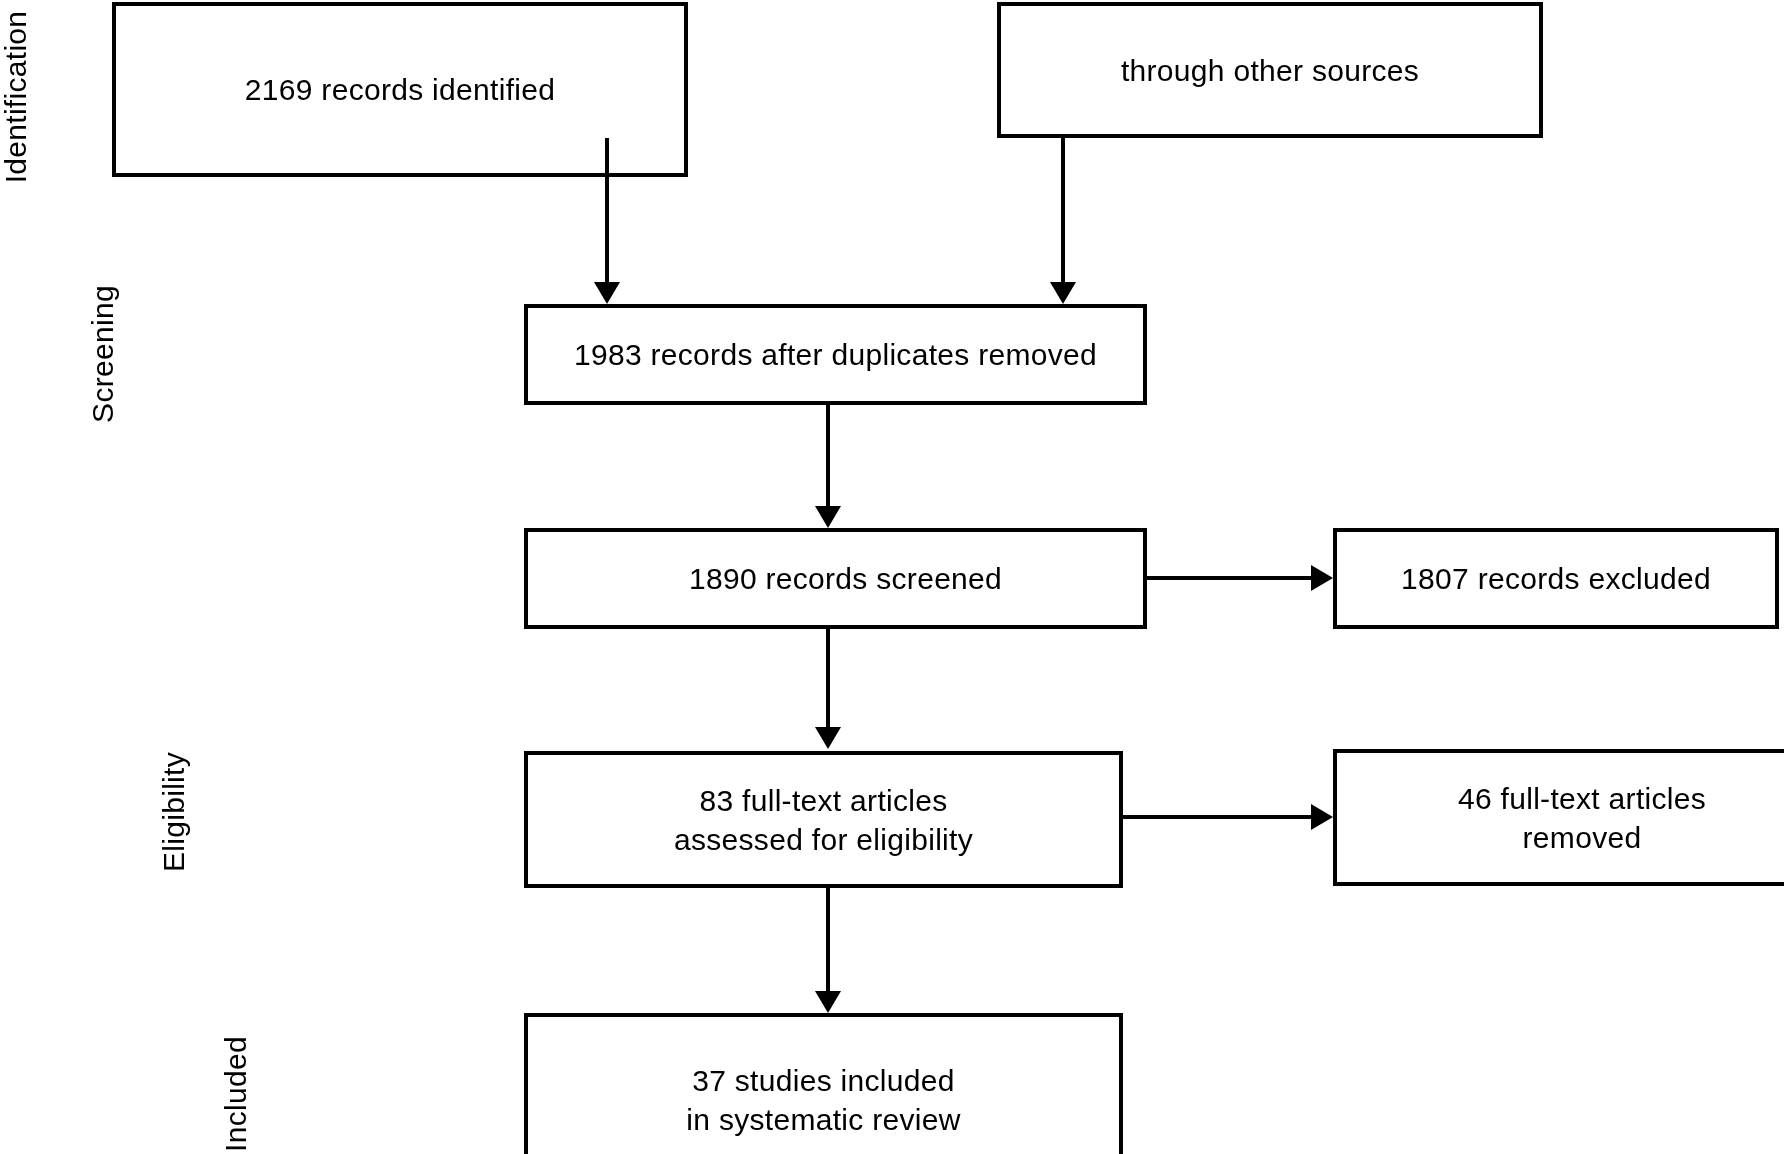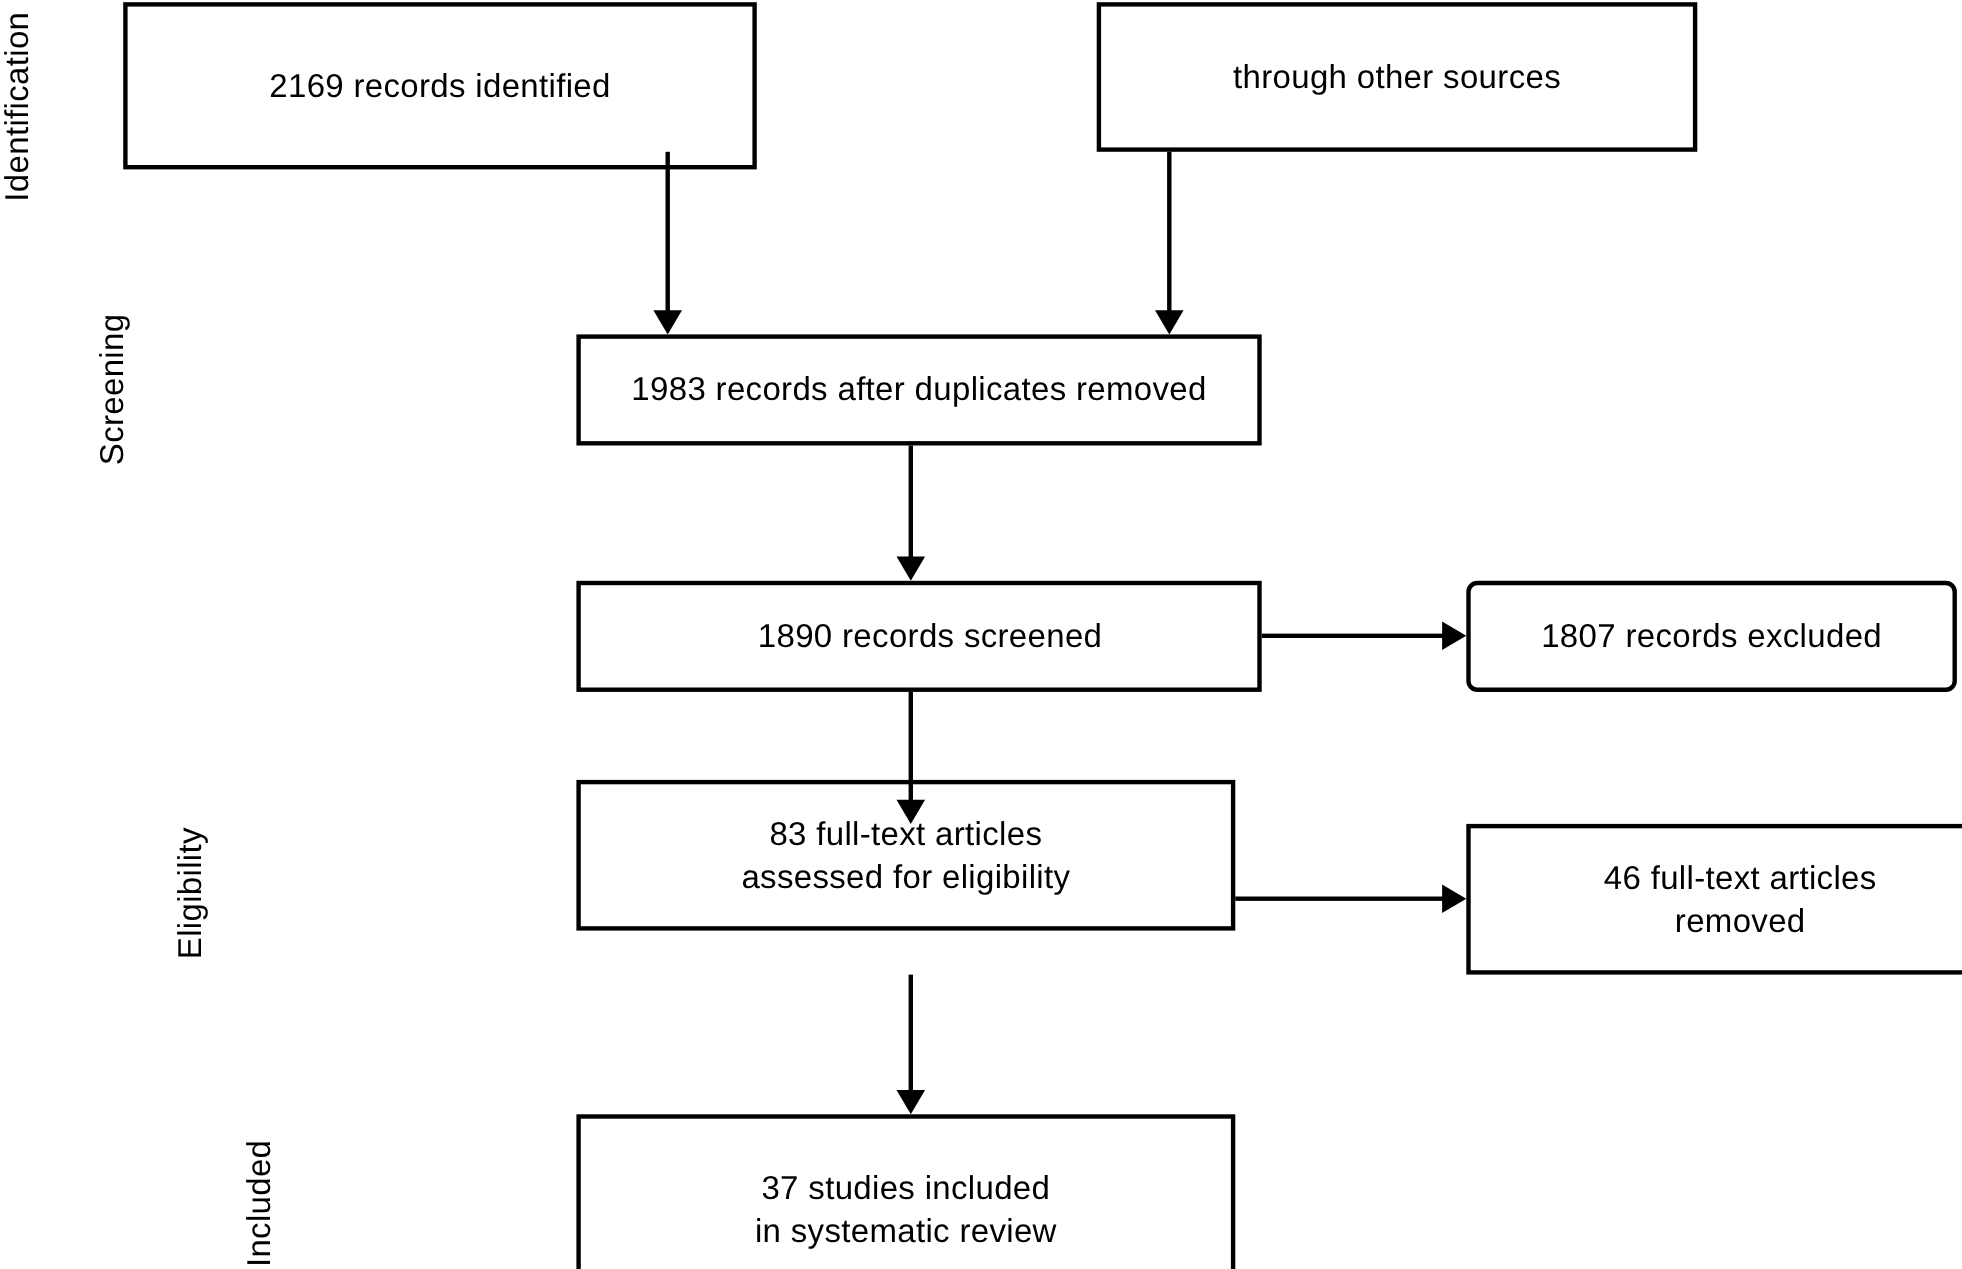--- a/index.html
+++ b/index.html
@@ -51,39 +51,39 @@
 </head>
 <body>
 
 <div class="canvas">
 
   <div class="stage-label" style="left:16px;  top:97px;">Identification</div>
   <div class="stage-label" style="left:103px; top:354px;">Screening</div>
   <div class="stage-label" style="left:174px; top:812px;">Eligibility</div>
   <div class="stage-label" style="left:236px; top:1094px;">Included</div>
 
-  <div class="box" style="left:112px; top:2px; width:576px; height:152px;">
+  <div class="box" style="left:112px; top:2px; width:576px; height:175px;">
     <div>2169 records identified</div>
   </div>
   <div class="box" style="left:997px; top:2px; width:546px; height:136px;">
     <div>through other sources</div>
   </div>
 
   <div class="box" style="left:524px; top:304px; width:623px; height:101px;">
     <div>1983 records after duplicates removed</div>
   </div>
 
   <div class="box" style="left:524px; top:528px; width:623px; height:101px;padding-left:20px;">
     <div>1890 records screened</div>
   </div>
-  <div class="box" style="left:1333px; top:528px; width:446px; height:101px;border-radius:10px;">
+  <div class="box" style="left:1333px; top:528px; width:446px; height:101px;">
     <div>1807 records excluded</div>
   </div>
 
-  <div class="box" style="left:524px; top:709px; width:599px; height:137px;">
+  <div class="box" style="left:524px; top:751px; width:599px; height:137px;">
     <div>83 full-text articles</div>
     <div>assessed for eligibility</div>
   </div>
   <div class="box" style="left:1333px; top:749px; width:498px; height:137px;">
     <div>46 full-text articles</div>
     <div>removed</div>
   </div>
 
   <div class="box" style="left:524px; top:1013px; width:599px; height:174px;">
     <div>37 studies included</div>

